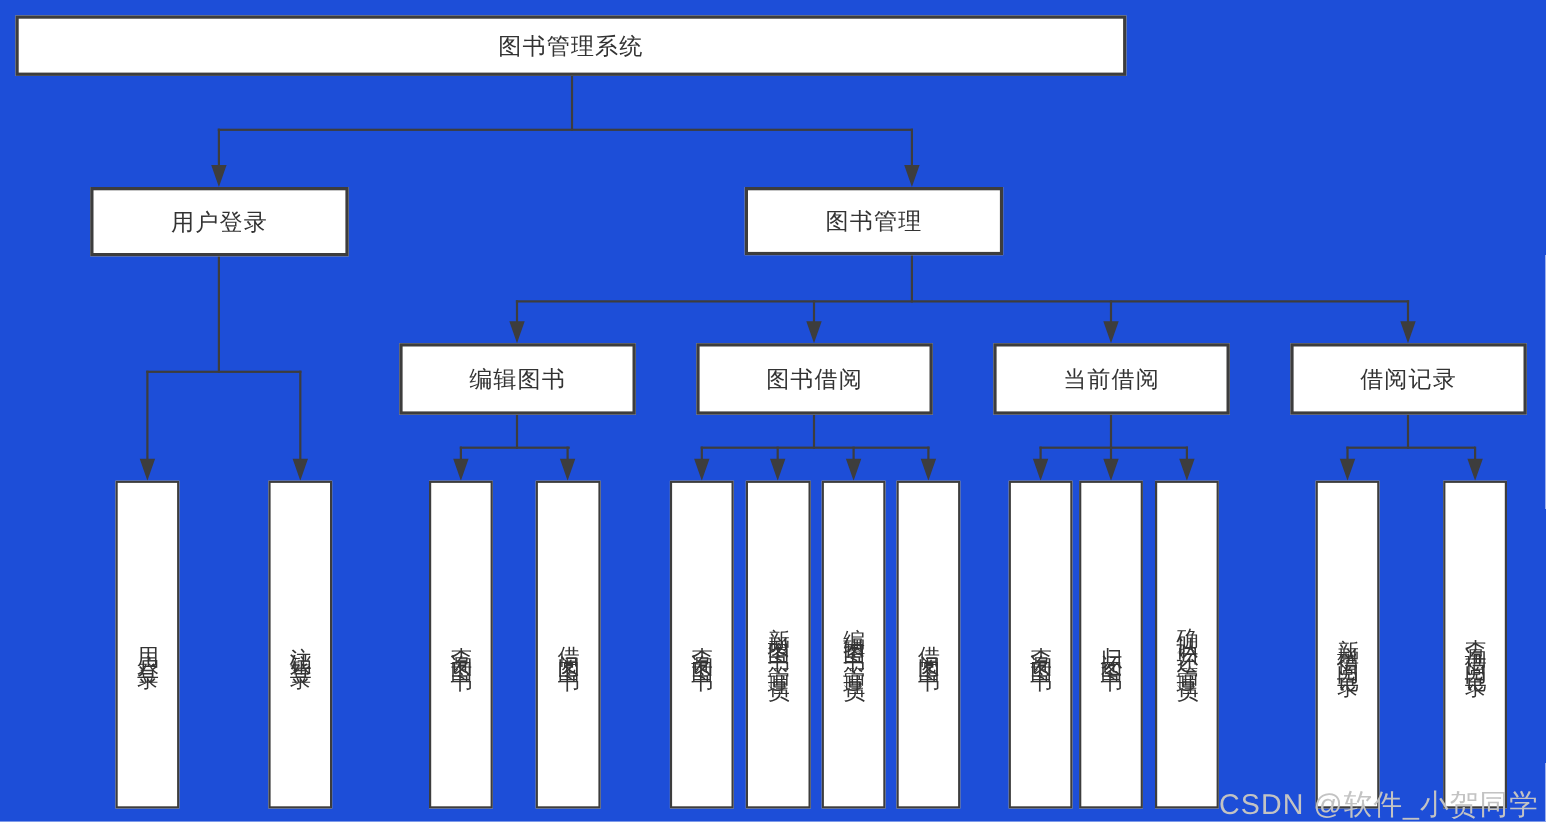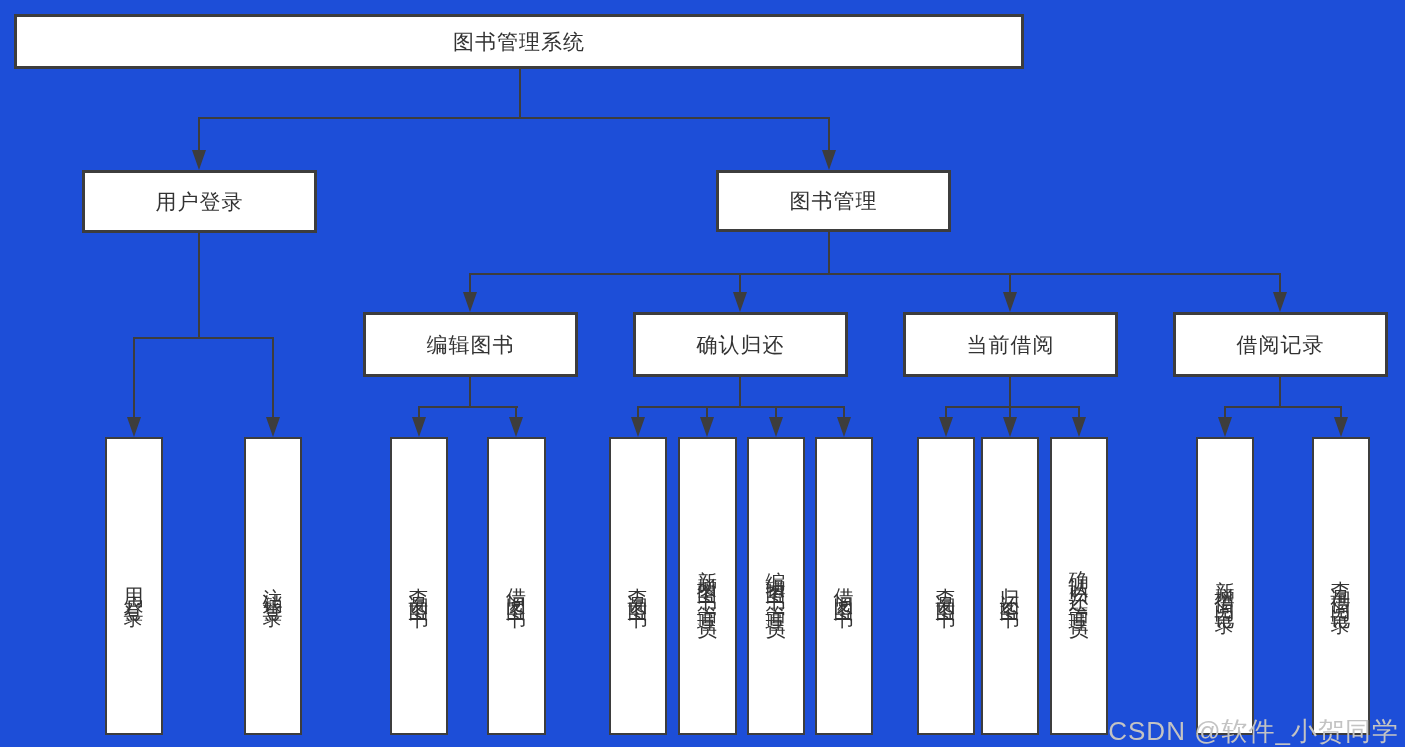--- a/index.html
+++ b/index.html
@@ -58,30 +58,30 @@
 <div class="canvas">
 
   <div class="box" style="left:14px;top:14px;width:1010px;height:55px">
     <span>图书管理系统</span>
   </div>
 
   <div class="box" style="left:82px;top:170px;width:235px;height:63px">
     <span>用户登录</span>
   </div>
 
-  <div class="box" style="left:716px;top:170px;width:235px;height:62px">
+  <div class="box" style="left:677px;top:170px;width:235px;height:62px">
     <span>图书管理</span>
   </div>
 
   <div class="box" style="left:363px;top:312px;width:215px;height:65px">
     <span>编辑图书</span>
   </div>
 
   <div class="box" style="left:633px;top:312px;width:215px;height:65px">
-    <span>确认归还</span>
+    <span>图书借阅</span>
   </div>
 
   <div class="box" style="left:1173px;top:312px;width:215px;height:65px">
     <span>借阅记录</span>
   </div>
 
   <div class="box" style="left:903px;top:312px;width:215px;height:65px">
     <span>当前借阅</span>
   </div>
 

